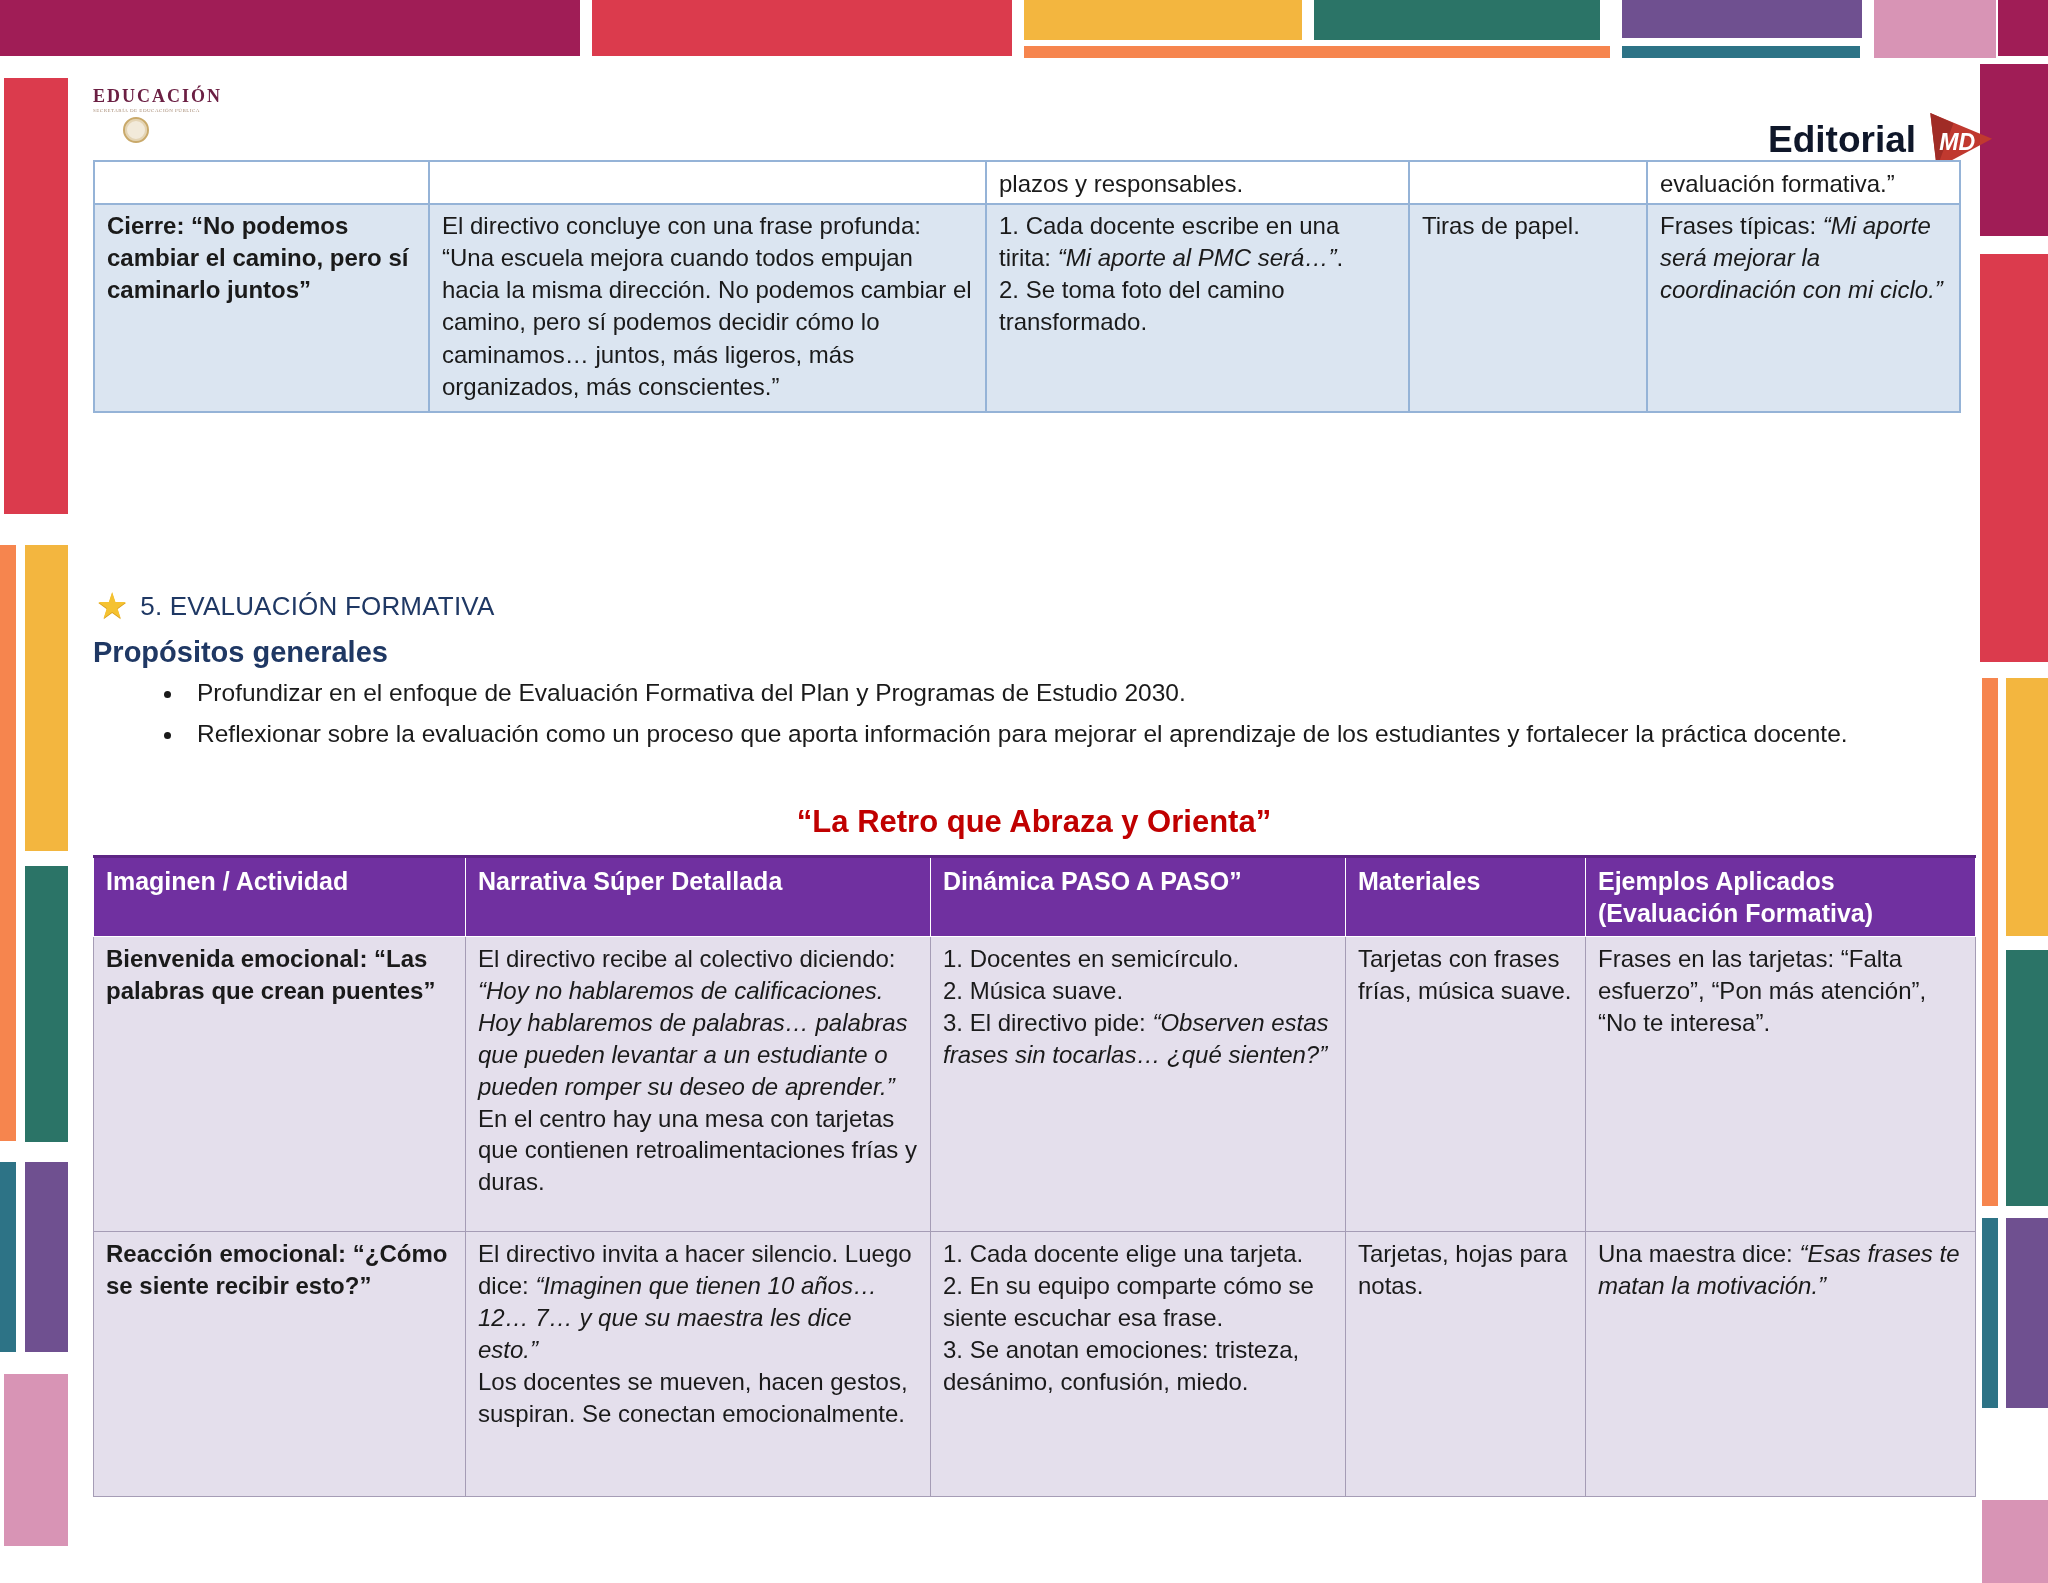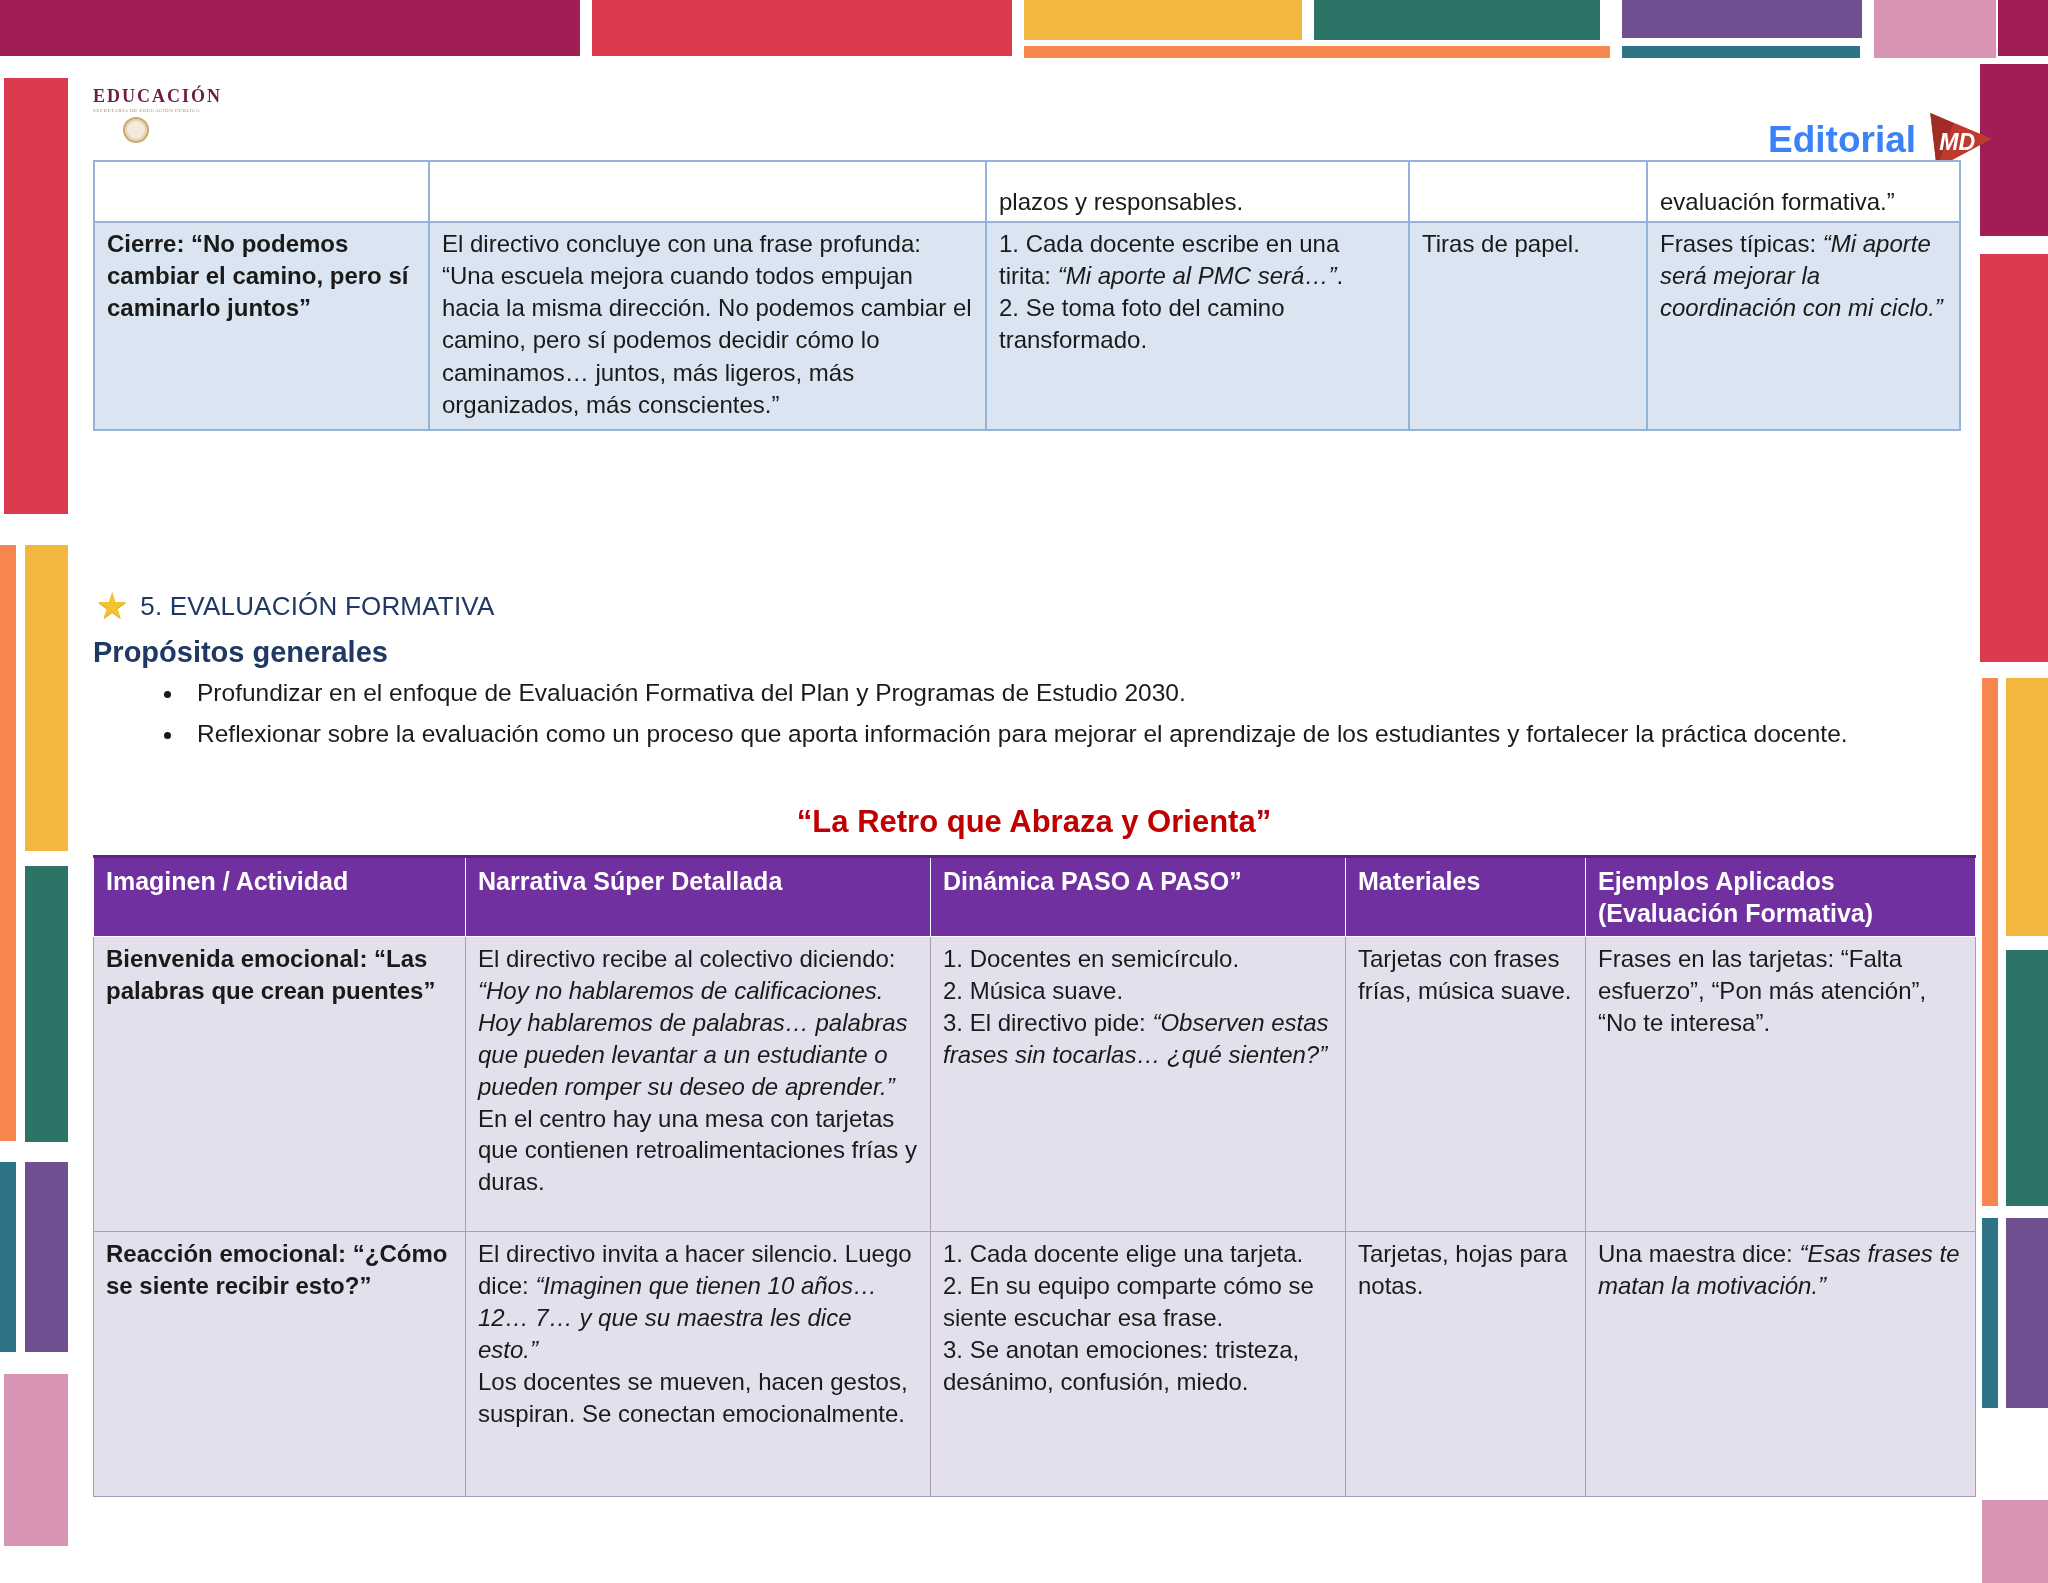--- a/index.html
+++ b/index.html
@@ -14,29 +14,29 @@
     width:2048px;height:1583px;background:#ffffff;position:relative;overflow:hidden;
     font-family:"Liberation Sans", sans-serif;color:var(--c-text);
   }
   .tile{position:absolute;}
   
   .edu-logo{position:absolute;left:93px;top:86px;width:240px;font-family:"Liberation Serif", serif;}
   .edu-title{font-size:18px;font-weight:bold;letter-spacing:2px;color:#6B1F43;}
   .edu-sub{font-size:5px;letter-spacing:.5px;color:#A78B74;margin-top:1px;width:128px;white-space:nowrap;overflow:hidden;}
   .edu-seal{width:22px;height:22px;border-radius:50%;border:2px solid #C9A96A;background:#F2EADA;margin:4px 0 0 30px;box-shadow:inset 0 0 0 2px #E4D4B4;}
   .md-logo{position:absolute;left:1768px;top:92px;width:228px;height:96px;display:flex;align-items:center;}
-  .md-word{font-size:37px;font-weight:bold;color:#3b82f6;letter-spacing:0;margin-right:4px;}
+  .md-word{font-size:37px;font-weight:bold;color:#0f172a;letter-spacing:0;margin-right:4px;}
   
   .tbl{border-collapse:collapse;table-layout:fixed;position:absolute;}
   .tbl-top{left:93px;top:160px;width:1866px;}
   .tbl-top td{
     border:2px solid var(--c-blue-border);background:var(--c-blue-bg);
     font-size:24px;line-height:1.34;padding:5px 12px 8px;vertical-align:top;color:var(--c-text);
   }
-  .tbl-top tr.partial td{background:#ffffff;vertical-align:bottom;height:36px;padding-top:20px;padding-bottom:3px;margin-top:20px;}
+  .tbl-top tr.partial td{background:#ffffff;vertical-align:bottom;height:36px;padding-top:2px;padding-bottom:3px;margin-top:20px;}
   .cell-momento{font-weight:bold;}
   
   .sec-head{position:absolute;left:96px;top:588px;display:flex;align-items:center;}
   .star{font-size:36px;color:#F5C231;text-shadow:0 1px 0 #D99E1B;margin-right:12px;line-height:1;}
   .sec-title{font-size:26px;font-weight:normal;color:var(--c-navy);letter-spacing:.2px;}
   .sub-head{position:absolute;left:93px;top:636px;font-size:29px;font-weight:bold;color:var(--c-navy);}
   .bullets{position:absolute;left:93px;top:676px;width:1815px;margin:0;padding:0 0 0 92px;list-style:disc;}
   .bullets li{font-size:24.5px;line-height:1.42;margin:0 0 6px 0;padding-left:12px;}
   .activity-title{position:absolute;left:93px;top:804px;width:1882px;text-align:center;
     font-size:31px;font-weight:bold;color:var(--c-title-red);}

